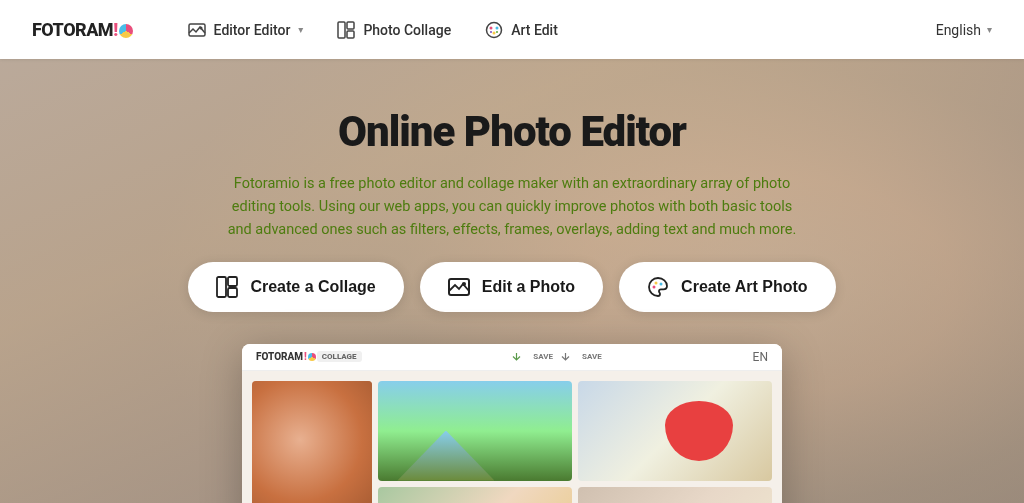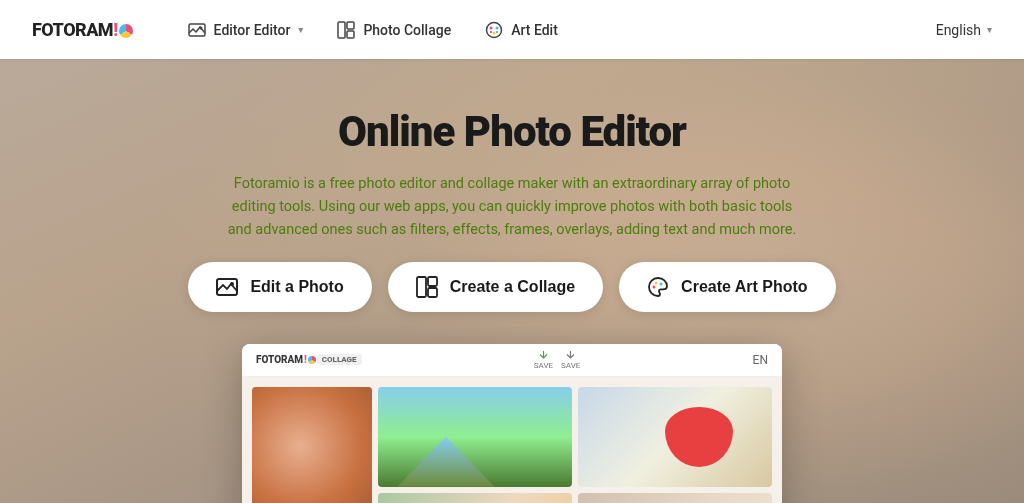--- a/index.html
+++ b/index.html
@@ -240,23 +240,22 @@
     .mockup-actions {
       display: flex;
       gap: 8px;
     }
 
     .mockup-action {
       font-size: 8px;
       color: #5a9a4a;
       display: flex;
       align-items: center;
-      gap: 2px;
-      font-weight: 400;
-      flex-direction: column;
+      gap: 12px;
+      font-weight: 700;
     }
 
     .mockup-action span { color: #777; }
 
     .mockup-lang {
       font-size: 12px;
       color: #666;
     }
 
     .mockup-canvas {
@@ -397,37 +396,37 @@
   <div class="hero-bg"></div>
 
   <div class="hero-content">
     <h1 class="hero-title">Online Photo Editor</h1>
     <p class="hero-subtitle">Fotoramio is a free photo editor and collage maker with an extraordinary array of photo editing tools. Using our web apps, you can quickly improve photos with both basic tools and advanced ones such as filters, effects, frames, overlays, adding text and much more.</p>
 
     <div class="hero-buttons">
       <button class="btn-hero">
         <span class="btn-icon">
           <svg width="22" height="22" viewBox="0 0 22 22" fill="none">
+            <rect x="1" y="1" width="9" height="20" rx="1.5" stroke="#222" stroke-width="1.8" fill="none"></rect>
+            <rect x="12" y="1" width="9" height="9" rx="1.5" stroke="#222" stroke-width="1.8" fill="none"></rect>
+            <rect x="12" y="12" width="9" height="9" rx="1.5" stroke="#222" stroke-width="1.8" fill="none"></rect>
+          </svg>
+        </span>
+        <span>Create a Collage</span>
+      </button>
+
+      <button class="btn-hero">
+        <span class="btn-icon">
+          <svg width="22" height="22" viewBox="0 0 22 22" fill="none">
             <rect x="1" y="3" width="20" height="16" rx="2" stroke="#222" stroke-width="2" fill="none"></rect>
             <polyline points="1,15 7,9 11,13 15,8 21,15" stroke="#222" stroke-width="1.8" fill="none"></polyline>
             <circle cx="16" cy="8" r="2" fill="#222"></circle>
           </svg>
         </span>
         <span>Edit a Photo</span>
-      </button>
-
-      <button class="btn-hero">
-        <span class="btn-icon">
-          <svg width="22" height="22" viewBox="0 0 22 22" fill="none">
-            <rect x="1" y="1" width="9" height="20" rx="1.5" stroke="#222" stroke-width="1.8" fill="none"></rect>
-            <rect x="12" y="1" width="9" height="9" rx="1.5" stroke="#222" stroke-width="1.8" fill="none"></rect>
-            <rect x="12" y="12" width="9" height="9" rx="1.5" stroke="#222" stroke-width="1.8" fill="none"></rect>
-          </svg>
-        </span>
-        <span>Create a Collage</span>
       </button>
 
       <button class="btn-hero">
         <span class="btn-icon">
           <svg width="22" height="22" viewBox="0 0 22 22" fill="none">
             <path d="M11 2C6.03 2 2 6.03 2 11c0 4.97 4.03 9 9 9 1.1 0 2-.9 2-2 0-.52-.2-1-.52-1.36-.31-.35-.5-.82-.5-1.32 0-1.1.9-2 2-2h2.36C18.72 13.32 20 11.81 20 10c0-4.42-4.03-8-9-8z" stroke="#222" stroke-width="1.8" fill="none"></path>
             <circle cx="7" cy="11" r="1.5" fill="#e94e7c"></circle>
             <circle cx="9" cy="7" r="1.5" fill="#f7c948"></circle>
             <circle cx="14" cy="8" r="1.5" fill="#4abde8"></circle>
           </svg>

